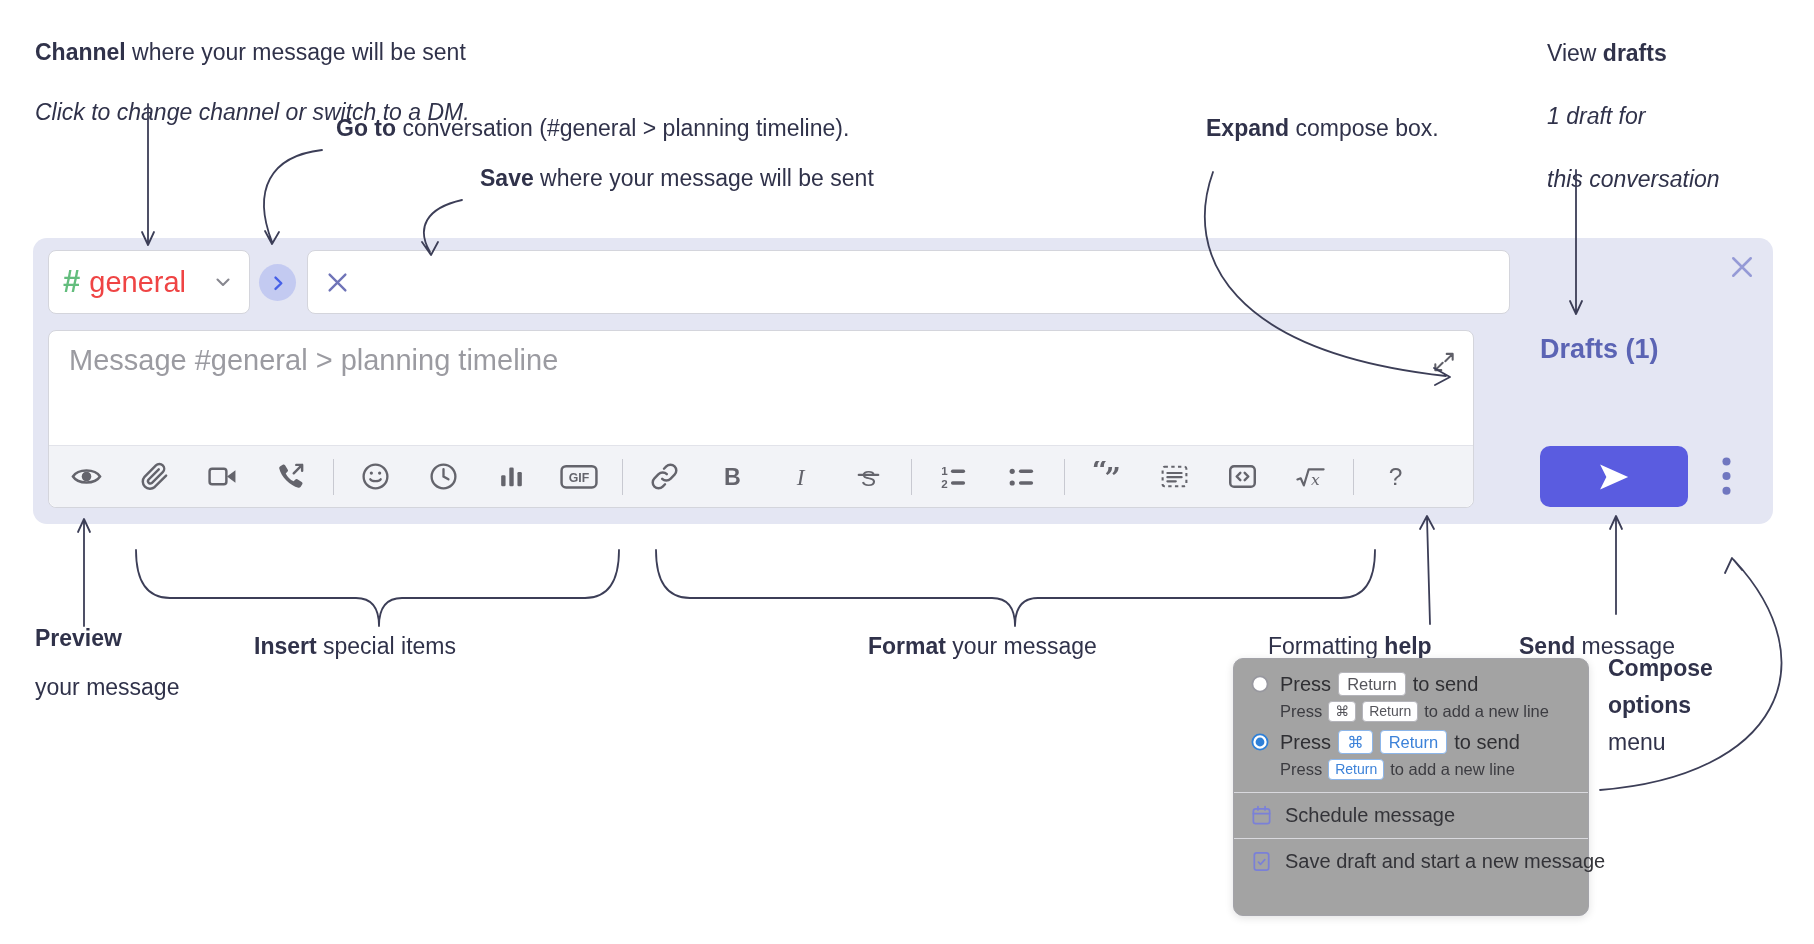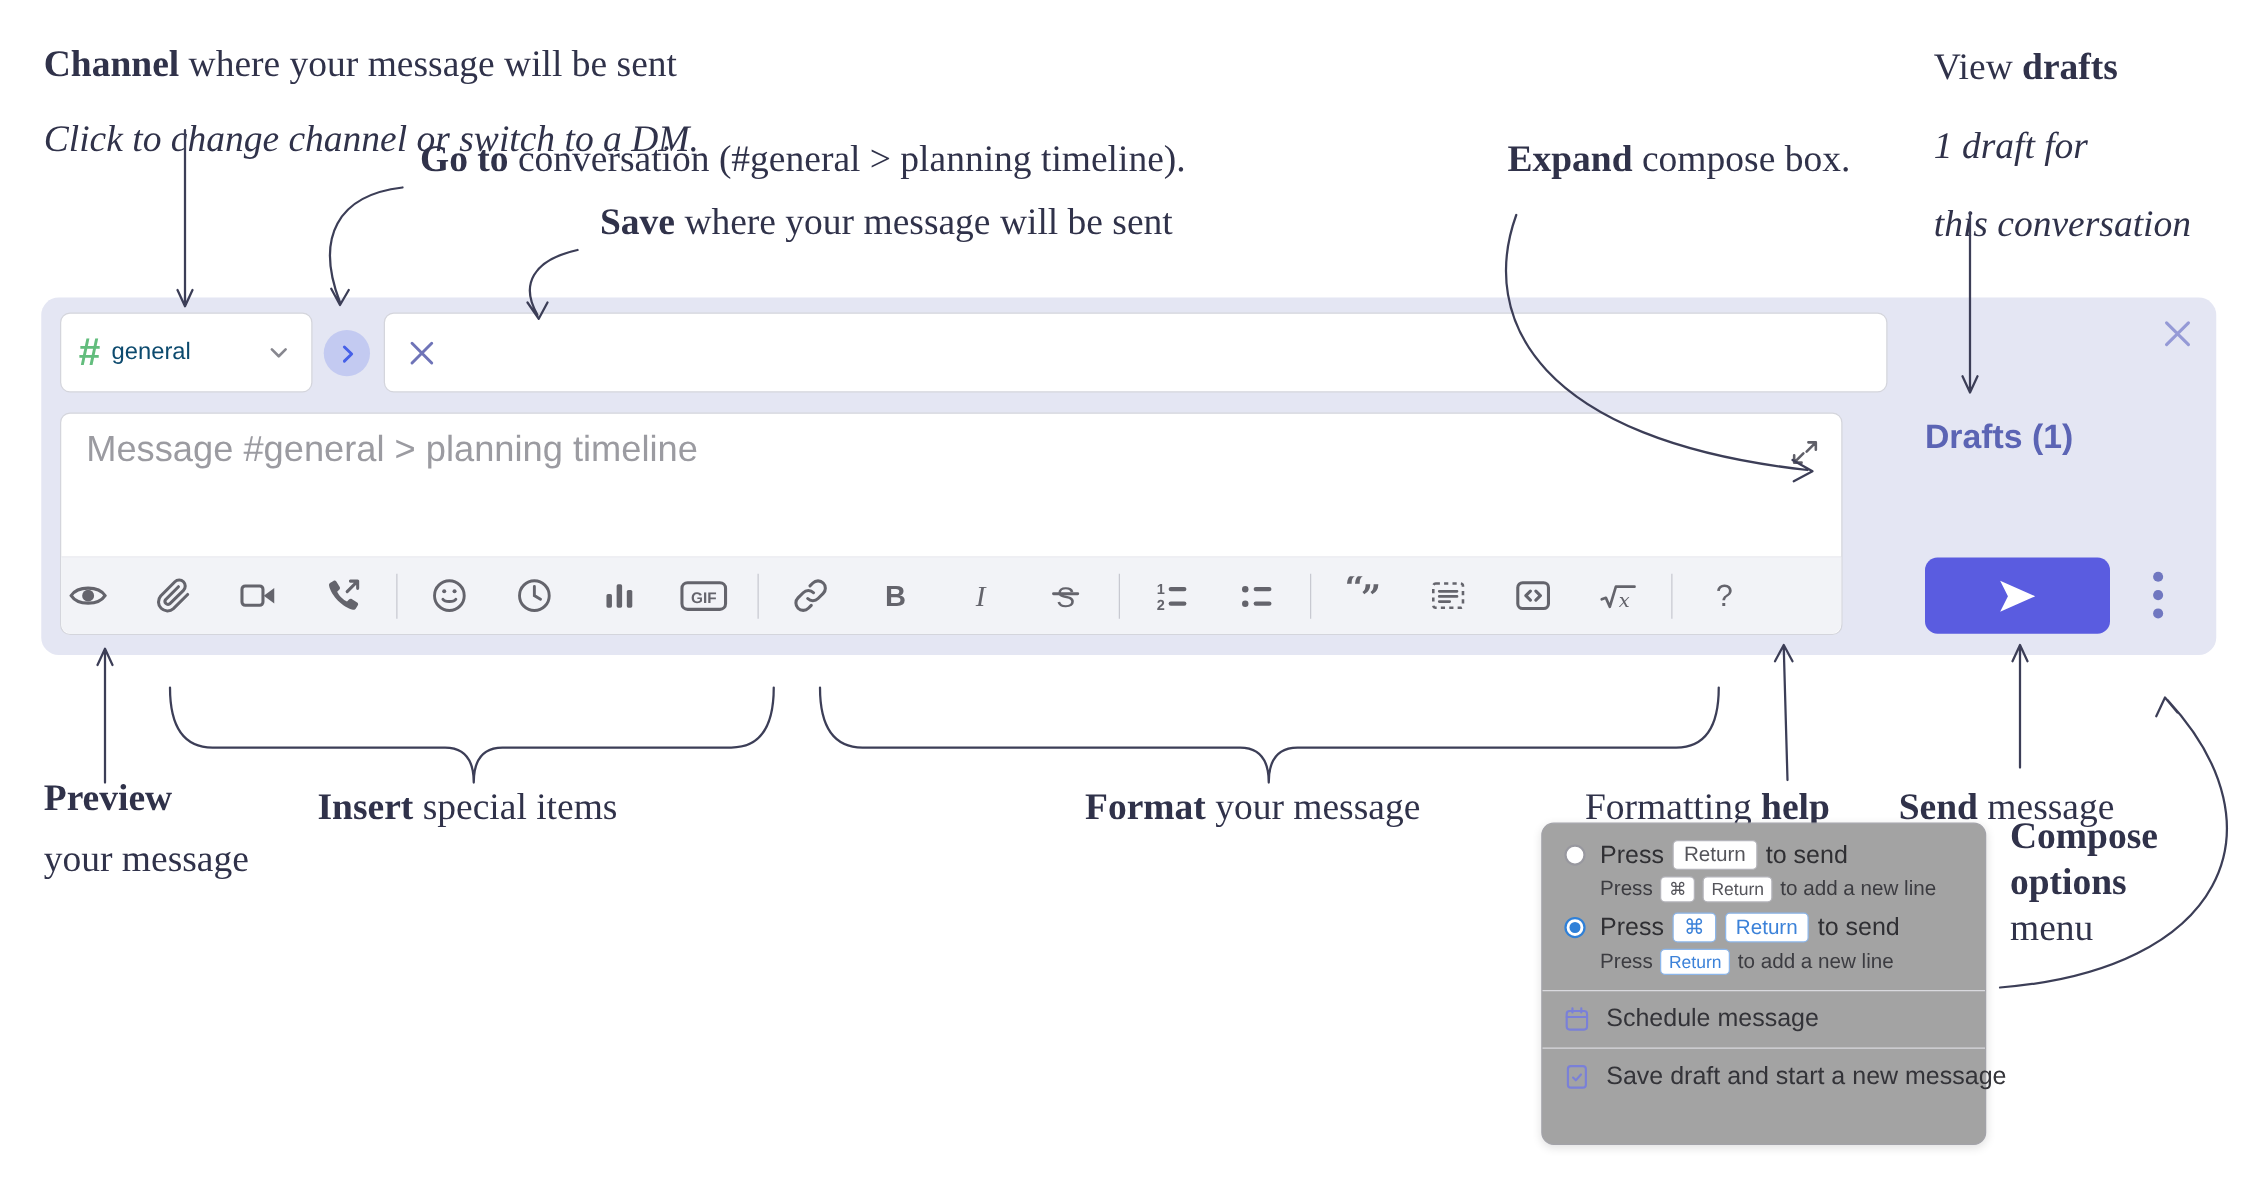--- a/index.html
+++ b/index.html
@@ -1,20 +1,20 @@
 <!DOCTYPE html>
 <html style="--ink: #30324a; --compose-bg: #e4e6f3; --accent: #5a5ce0; --drafts: #5b64b4; --hash-green: #63bd7d; --key-blue: #3c82d9; --menu-purple: #7a80d8;"><head>
 <meta charset="utf-8">
 <style>
   html,body{margin:0;padding:0;background:#fff;}
   body{width:1814px;height:944px;position:relative;overflow:hidden;
        font-family:"Liberation Sans","DejaVu Sans",sans-serif;color:#30324a;}
 
   
-  .note{position:absolute;font-size:30px;line-height:60px;color:var(--ink,#30324a);white-space:nowrap;font-family:Liberation Serif, serif;}
+  .note{position:absolute;font-size:23px;line-height:60px;color:var(--ink,#30324a);white-space:nowrap;}
   .note b{font-weight:700;}
   .note .it{font-style:italic;}
   #note-channel{left:35px;top:22px;}
   #note-goto{left:336px;top:98px;}
   #note-topic{left:480px;top:148px;}
   #note-expand{left:1206px;top:98px;}
   #note-drafts{left:1547px;top:22px;line-height:63px;}
   #note-preview{left:35px;top:614px;line-height:49px;}
   #note-insert{left:254px;top:616px;}
   #note-format{left:868px;top:616px;}
@@ -25,36 +25,36 @@
   
   #lines{position:absolute;left:0;top:0;width:1814px;height:944px;pointer-events:none;z-index:30;}
   #lines path{fill:none;stroke:#3c3e57;stroke-width:1.8;stroke-linecap:round;stroke-linejoin:round;}
 
   
   #compose{position:absolute;left:33px;top:238px;width:1740px;height:286px;
            background:var(--compose-bg,#e4e6f3);border-radius:14px;}
   .wbox{position:absolute;background:#fff;border:1px solid #d4d5dc;border-radius:8px;box-sizing:border-box;}
   #channel-box{left:15px;top:12px;width:202px;height:64px;display:flex;align-items:center;padding:0 14px;cursor:pointer;}
   #channel-box .hash{color:var(--hash-green,#63bd7d);font-size:31px;font-weight:700;margin-right:9px;}
-  #channel-box .ch-name{font-size:19px;color:#0c4a6e;flex:1;}
+  #channel-box .ch-name{font-size:29px;color:#ef4444;flex:1;}
   #channel-box .chev{width:24px;height:24px;color:#87878f;}
   #goto-btn{position:absolute;left:226px;top:26px;width:37px;height:37px;border-radius:50%;
             background:#c3caf1;border:none;display:flex;align-items:center;justify-content:center;cursor:pointer;padding:0;}
   #goto-btn svg{width:20px;height:20px;color:#4660e8;}
   #topic-box{left:274px;top:12px;width:1203px;height:64px;display:flex;align-items:center;padding:0 16px;}
   #topic-box .tval{font-size:29px;color:#1e1e22;flex:1;}
   #topic-clear{width:27px;height:27px;color:#6f74b8;cursor:pointer;flex:none;}
 
   #message-box{left:15px;top:92px;width:1426px;height:178px;padding:0;}
   #msg-placeholder{position:absolute;left:20px;top:13px;font-size:29px;color:#9b9ba1;}
   #expand-btn{position:absolute;right:16px;top:18px;width:26px;height:26px;color:#5f5f68;cursor:pointer;}
 
   #toolbar{position:absolute;left:0;right:0;bottom:0;height:62px;background:#f2f3f7;
            border-top:1px solid #e2e3ea;border-radius:0 0 8px 8px;
-           display:flex;align-items:center;box-sizing:border-box;}
+           display:flex;align-items:center;padding-left:16px;box-sizing:border-box;}
   .tb-btn{width:42px;height:42px;margin-right:26px;flex:none;display:flex;align-items:center;justify-content:center;
           color:#64646c;cursor:pointer;border-radius:5px;}
   .tb-btn svg{width:31px;height:31px;}
   .tb-btn.wide svg{width:40px;height:31px;}
   .tb-divider{width:1px;height:36px;background:#c8c9d1;margin:0 20px 0 -4px;flex:none;}
 
   #drafts-link{position:absolute;left:1507px;top:96px;font-size:27px;font-weight:600;
                color:var(--drafts,#5b64b4);cursor:pointer;text-decoration:none;}
   #send-btn{position:absolute;left:1507px;top:208px;width:148px;height:61px;border:none;border-radius:10px;
             background:var(--accent,#5a5ce0);display:flex;align-items:center;justify-content:center;cursor:pointer;}

